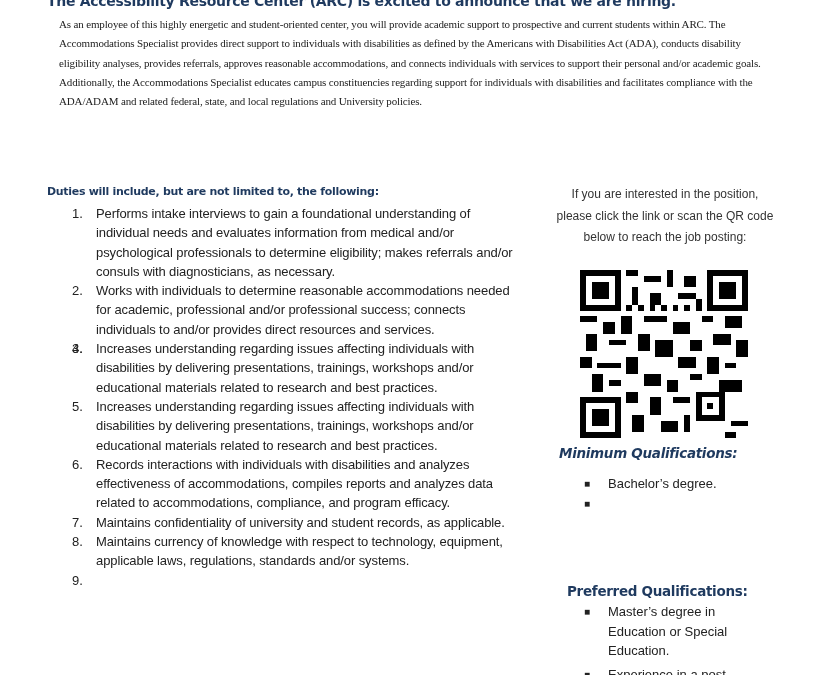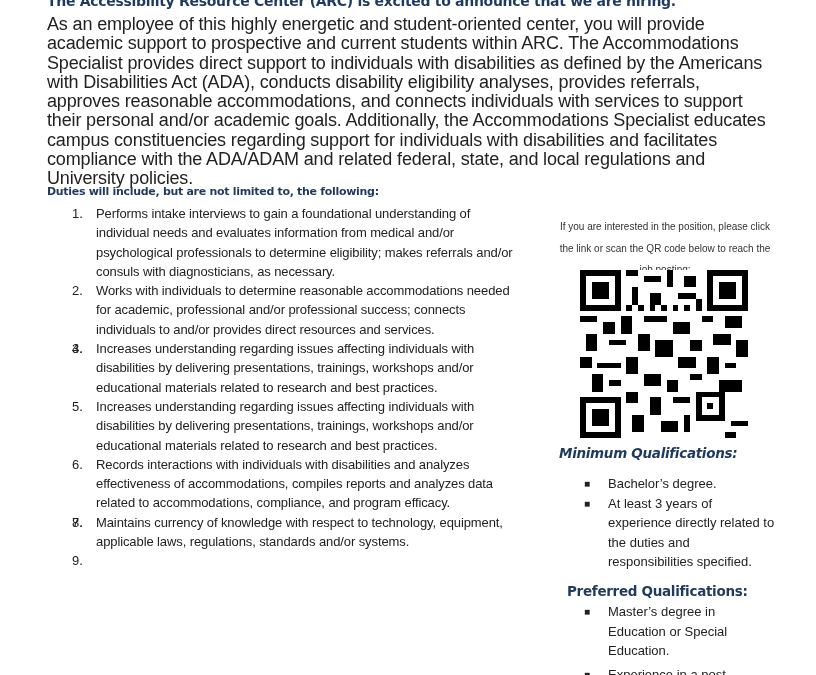--- a/index.html
+++ b/index.html
@@ -1,46 +1,46 @@
 <!DOCTYPE html>
 <html><head>
 <meta charset="utf-8">
 <style>
   html, body { margin:0; padding:0; background:#ffffff; }
   body { width:816px; height:675px; overflow:hidden; position:relative;
          font-family:"Liberation Sans", sans-serif; color:#222; }
   .heading { font-family:"DejaVu Sans", sans-serif; font-weight:bold; color:#1f3a5f; letter-spacing:-0.3px; }
   #title { position:absolute; left:47px; top:-7px; font-size:14px; }
-  #intro { position:absolute; left:47px; top:15px; width:720px; font-size:18px; line-height:19.3px; letter-spacing:-0.15px; }
+  #intro { position:absolute; left:59px; top:15px; width:720px; font-size:11px; line-height:19.3px; letter-spacing:-0.15px;font-family:Liberation Serif, serif; }
   #duties-head { position:absolute; left:47px; top:185px; font-size:11px; }
   #duties { position:absolute; left:47px; top:204px; width:470px; margin:0; padding:0; list-style:none; font-size:13px; line-height:19.3px; letter-spacing:-0.1px; }
   #duties li { position:relative; padding-left:49px; }
   #duties li .num { position:absolute; left:25px; top:0; }
-  #side-info { position:absolute; left:555px; top:184px; width:220px; text-align:center; font-size:10px; line-height:21.5px; color:#333;margin-top:32px; }
+  #side-info { position:absolute; left:555px; top:184px; width:220px; text-align:center; font-size:12px; line-height:21.5px; color:#333; }
   #qr { position:absolute; left:580px; top:270px; width:168px; height:168px; }
   .qual-head { position:absolute; left:559px; font-size:13.5px; }
   .qual-list { position:absolute; left:560px; width:240px; margin:0; padding:0; list-style:none; font-size:13px; line-height:19.5px; }
   .qual-list li { position:relative; padding-left:48px; }
   .qual-list li .bullet { position:absolute; left:24px; top:0; font-size:10px; }
 </style>
 </head>
 <body>
 
 <div id="title" class="heading">The Accessibility Resource Center (ARC) is excited to announce that we are hiring.</div>
 <div id="intro">As an employee of this highly energetic and student-oriented center, you will provide academic support to prospective and current students within ARC. The Accommodations Specialist provides direct support to individuals with disabilities as defined by the Americans with Disabilities Act (ADA), conducts disability eligibility analyses, provides referrals, approves reasonable accommodations, and connects individuals with services to support their personal and/or academic goals. Additionally, the Accommodations Specialist educates campus constituencies regarding support for individuals with disabilities and facilitates compliance with the ADA/ADAM and related federal, state, and local regulations and University policies.</div>
 
 <div id="duties-head" class="heading">Duties will include, but are not limited to, the following:</div>
 <ol id="duties">
   <li><span class="num">1.</span><span>Performs intake interviews to gain a foundational understanding of individual needs and evaluates information from medical and/or psychological professionals to determine eligibility; makes referrals and/or consuls with diagnosticians, as necessary.</span></li>
   <li><span class="num">2.</span><span>Works with individuals to determine reasonable accommodations needed for academic, professional and/or professional success; connects individuals to and/or provides direct resources and services.</span></li>
   <li><span class="num">3.</span></li>
   <li><span class="num">4.</span><span>Increases understanding regarding issues affecting individuals with disabilities by delivering presentations, trainings, workshops and/or educational materials related to research and best practices.</span></li>
   <li><span class="num">5.</span><span>Increases understanding regarding issues affecting individuals with disabilities by delivering presentations, trainings, workshops and/or educational materials related to research and best practices.</span></li>
   <li><span class="num">6.</span><span>Records interactions with individuals with disabilities and analyzes effectiveness of accommodations, compiles reports and analyzes data related to accommodations, compliance, and program efficacy.</span></li>
-  <li><span class="num">7.</span></li>
+  <li><span class="num">7.</span><span>Maintains confidentiality of university and student records, as applicable.</span></li>
   <li><span class="num">8.</span><span>Maintains currency of knowledge with respect to technology, equipment, applicable laws, regulations, standards and/or systems.</span></li>
   <li><span class="num">9.</span></li>
 </ol>
 
 <div id="side-info">If you are interested in the position, please click the link or scan the QR code below to reach the job posting:</div>
 
 <svg id="qr" viewBox="0 0 29 29" shape-rendering="crispEdges">
   <rect width="29" height="29" fill="#fff"></rect>
   <g fill="#000">
     <rect x="0" y="0" width="7" height="7"></rect>
@@ -102,20 +102,20 @@
       <rect x="14" y="26" width="3" height="2"></rect>
       <rect x="18" y="25" width="1" height="3"></rect>
       <rect x="26" y="26" width="3" height="1"></rect>
       <rect x="25" y="28" width="2" height="1"></rect>
   </g>
 </svg>
 
 <div class="qual-head heading" style="top:445px;font-style:italic;">Minimum Qualifications:</div>
 <ul class="qual-list" style="top:474px;">
   <li><span class="bullet">■</span><span>Bachelor’s degree.</span></li>
-  <li style="width:170px;"><span class="bullet">■</span><span>At least 3 years of experience directly related to the duties and responsibilities specified.</span></li>
+  <li style="width:170px;"><span class="bullet">■</span></li>
 </ul>
 
 <div class="qual-head heading" style="top:583px;margin-left:8px;">Preferred Qualifications:</div>
 <ul class="qual-list" style="top:602px;">
   <li style="width:150px;"><span class="bullet">■</span><span>Master’s degree in Education or Special Education.</span></li>
   <li style="margin-top:4px;"><span class="bullet">■</span><span>Experience in a post-</span></li>
 </ul>
 
 </body></html>

